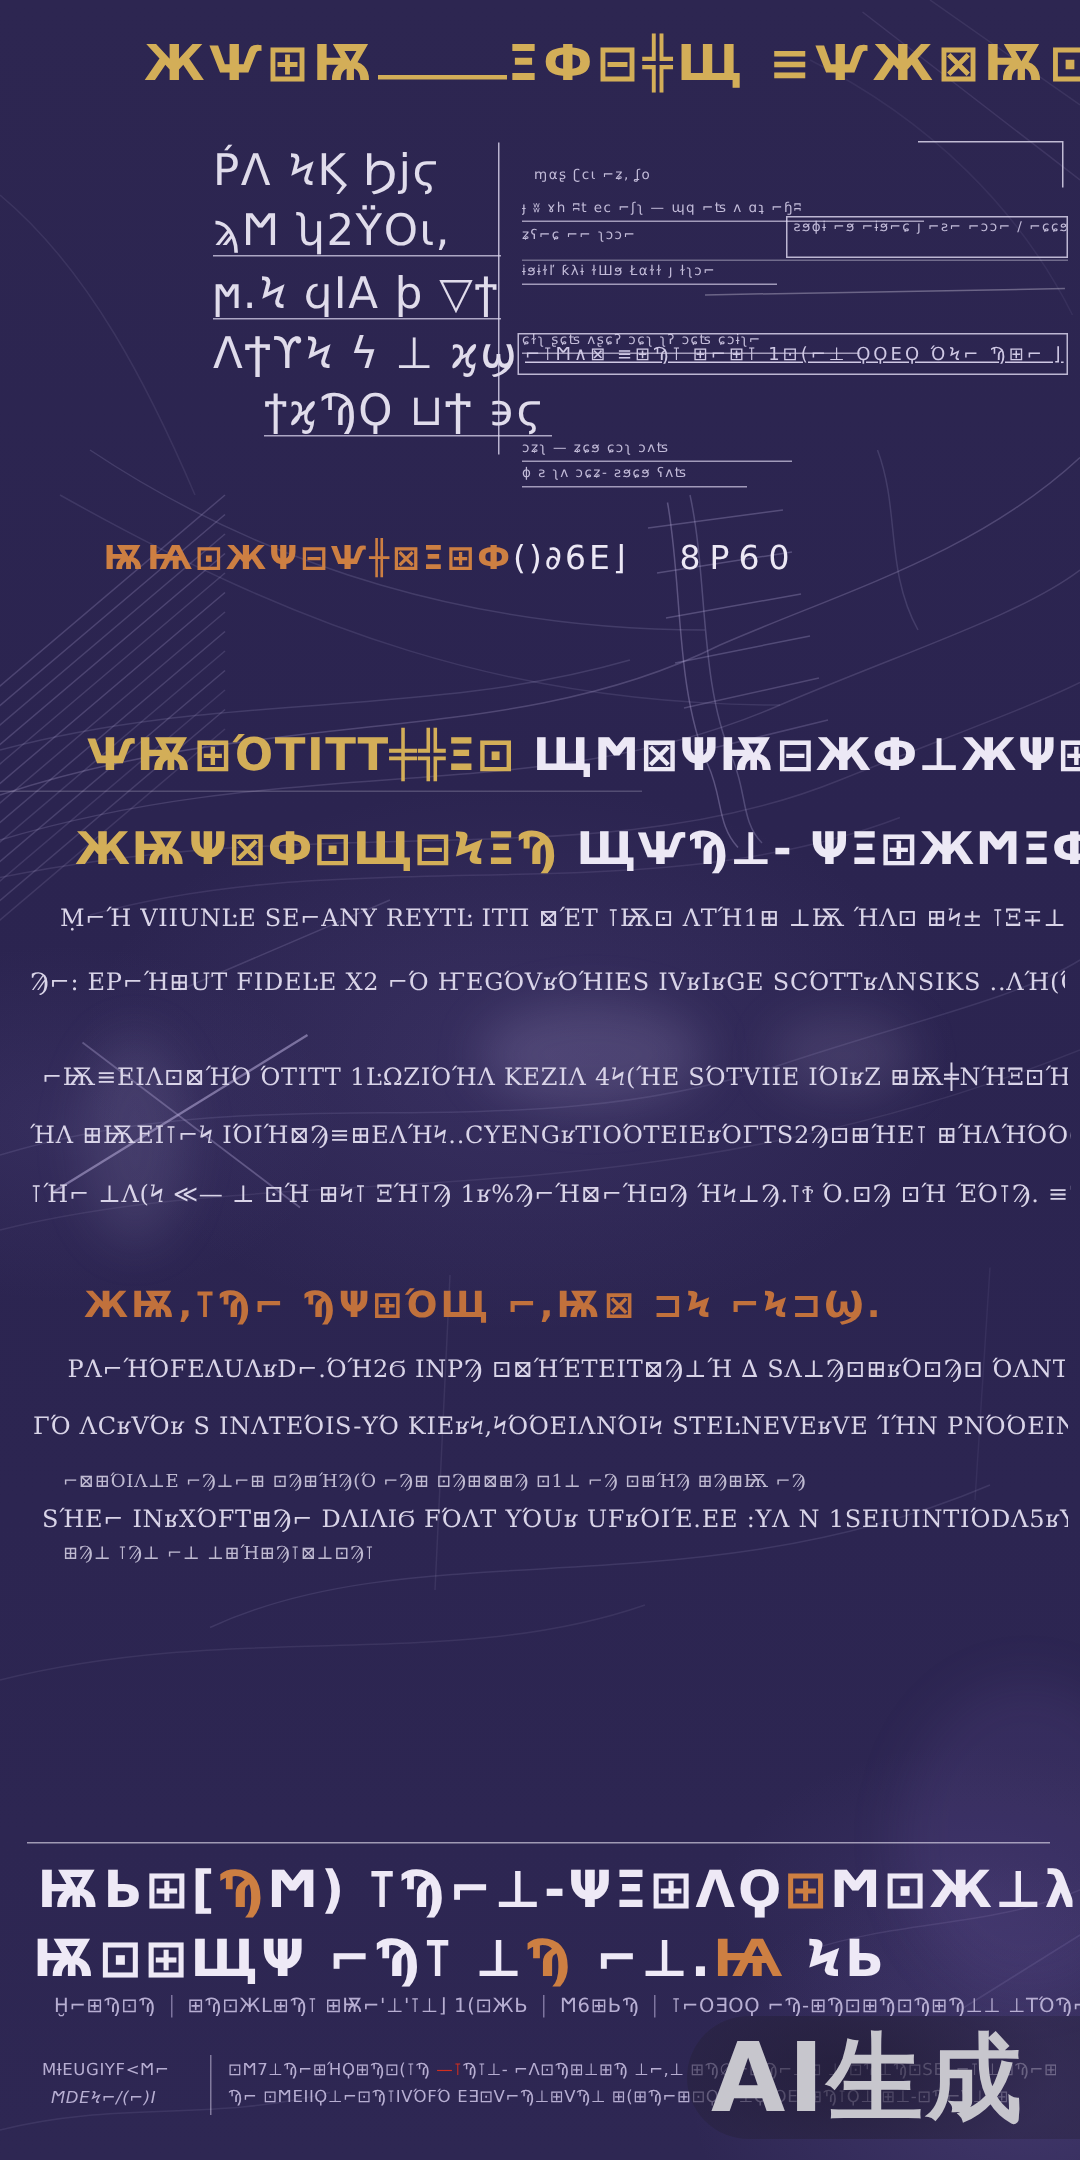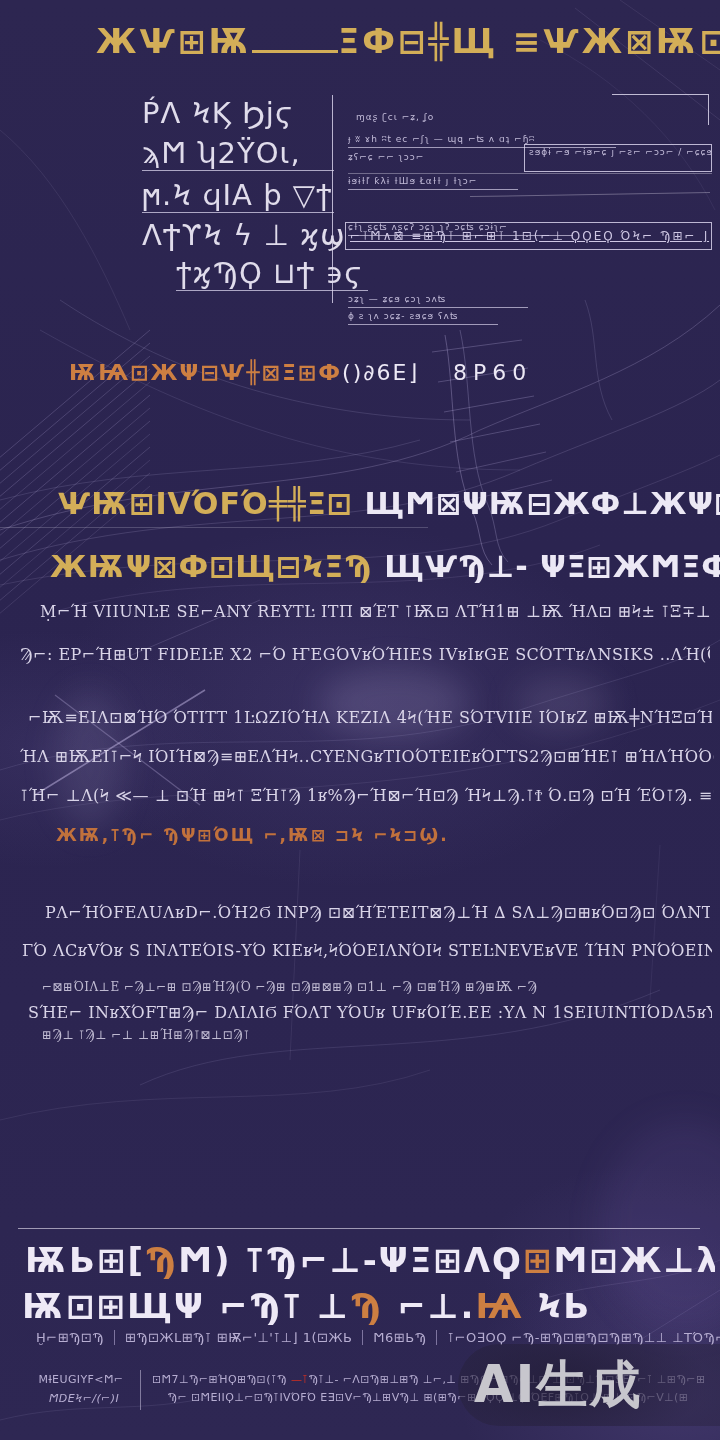--- a/index.html
+++ b/index.html
@@ -28,39 +28,39 @@
   .title-row{top:20px;left:96px;width:580px;font-size:33px;font-weight:bold;letter-spacing:3px;}
   .title-gap{display:inline-block;width:86px;height:30px;border-bottom:3px solid #d3ae58;vertical-align:baseline;}
   .hand{font-size:29px;font-weight:400;letter-spacing:1px;color:#eae6f4;opacity:.95;}
   .hand-ul{border-bottom:1px solid rgba(226,220,244,.75);padding-bottom:0;}
   .scrib{font-size:9px;letter-spacing:1px;line-height:11px;opacity:.92;}
   .scrib-ul{border-bottom:1px solid rgba(226,220,244,.7);padding-bottom:2px;margin-top:36px;}
   .h60{top:360px;left:69px;font-size:22px;font-weight:bold;letter-spacing:2px;}
   .duo{font-size:30px;font-weight:bold;letter-spacing:1px;}
   .para{font-family:"DejaVu Serif",serif;font-size:16px;letter-spacing:.5px;}
   .para-sm{font-family:"DejaVu Serif",serif;font-size:12px;letter-spacing:.5px;opacity:.85;}
-  .subhead{top:825px;left:56px;font-size:17px;font-weight:bold;letter-spacing:2px;}
+  .subhead{top:856px;left:56px;font-size:24px;font-weight:bold;letter-spacing:2px;}
   .headline{top:1126px;left:25px;width:690px;display:flex;align-items:flex-start;overflow:hidden;}
   .headline .num{font-size:66px;line-height:60px;font-weight:800;letter-spacing:1px;}
   .headline .glyphs{font-size:50px;line-height:58px;font-weight:bold;letter-spacing:1px;white-space:nowrap;}
   .bigline{font-size:34px;font-weight:bold;letter-spacing:2px;color:#eee9f6;}
   .rule{background:rgba(236,232,246,.6);height:1px;}
   .vline{background:rgba(222,216,240,.8);width:1px;}
   .footer-r1{top:1330px;left:26px;display:flex;align-items:flex-start;font-size:13px;letter-spacing:.5px;white-space:nowrap;}
   .footer-r1 .cell{padding:0 10px;}
   .footer-r1 .cell + .cell{border-left:1px solid rgba(180,170,212,.6);}
-  .footer-sm{font-size:11px;letter-spacing:.4px;line-height:15px;text-align:center;}
+  .footer-sm{font-size:11px;letter-spacing:.4px;line-height:15px;}
   .box-outline{border:1px solid rgba(226,220,244,.8);}
   .glow{position:absolute;border-radius:50%;filter:blur(16px);}
   .watermark{
     top:1344px;right:-42px;width:304px;height:82px;border-radius:44px;
     background:radial-gradient(140px 70px at 35% 45%, rgba(33,28,53,.78), rgba(42,36,66,.5));
     display:flex;align-items:center;justify-content:flex-start;padding-left:16px;box-sizing:border-box;
   }
-  .watermark-text{font-size:51px;font-weight:600;letter-spacing:2px;color:#c7c6cd;}
+  .watermark-text{font-size:64px;font-weight:600;letter-spacing:2px;color:#c7c6cd;}
 </style>
 </head>
 <body>
 
 <div class="poster">
 
   <svg class="abs" width="720" height="1440" viewBox="0 0 720 1440" style="top:0;left:0;">
     <g stroke="#c3b8e6" fill="none" stroke-width="1">
 
       <path d="M575,8 L720,120" opacity=".12"></path>
@@ -155,21 +155,21 @@
 
     <div class="abs scrib scrib-ul c-scribble nowrap" style="top:168px;left:348px;width:180px;overflow:hidden;">ɔʑʅ — ʑɕϧ ɕɔʅ ɔʌʦ</div>
     <div class="abs scrib scrib-ul c-scribble nowrap" style="top:185px;left:348px;width:150px;overflow:hidden;">ɸ ƨ ʅʌ ɔɕʑ- ƨϧɕϧ ʕʌʦ</div>
   </div>
 
   <div class="abs h60 nowrap">
     <span class="c-orange">ѬѨ⊡ЖΨ⊟Ѱ╫⊠Ξ⊞Ф</span><span class="c-white" style="font-weight:normal;">()∂6Ε⌋</span><span class="c-white" style="margin-left:34px;font-weight:normal;letter-spacing:6px;">8Ρ60</span>
   </div>
 
   <div class="abs duo nowrap" style="top:486px;left:58px;">
-    <span class="c-gold">ѰѬ⊞ΙVΌϜΌ╪╬Ξ⊡</span> <span class="c-white">ЩϺ⊠ΨѬ⊟ЖФ⊥ЖΨ⊞ ⊡Щ—</span>
+    <span class="c-gold">ѰѬ⊞ΌΤΙΤΤ╪╬Ξ⊡</span> <span class="c-white">ЩϺ⊠ΨѬ⊟ЖФ⊥ЖΨ⊞ ⊡Щ—</span>
   </div>
   <div class="abs rule" style="top:527px;left:0;width:428px;opacity:.35;"></div>
   <div class="abs duo nowrap" style="top:549px;left:50px;">
     <span class="c-gold">ЖѬΨ⊠Ф⊡Щ⊟ϞΞϠ</span> <span class="c-white">ЩѰϠ⊥- ΨΞ⊞ЖϺΞФ ∓⊡- Щ</span>
   </div>
 
   <div class="abs para c-para nowrap" style="top:602px;left:40px;width:670px;overflow:hidden;">Ṃ⌐Ή VΙΙUNĿE SΕ⌐ANΥ  REΥTĿ ΙΤΠ ⊠ΈΤ ⊺Ѭ⊡ ΛΤΉ1⊞ ⊥Ѭ ΉΛ⊡ ⊞Ϟ± ⊺Ξ∓⊥Λ ⌐ΉΌ SΙΤ</div>
   <div class="abs para c-para nowrap" style="top:645px;left:20px;width:690px;overflow:hidden;">Ϡ⌐: ΕΡ⌐Ή⊞UΤ FΙDΕĿΕ Χ2 ⌐Ό ҤΕGΌVʁΌΉΙΕS ΙVʁΙʁGΕ SCΌΤΤʁΛΝSΙΚS ..ΛΉ(ΌUΛ DΙʁ 322</div>
 
   <div class="abs para c-para nowrap" style="top:708px;left:28px;width:684px;overflow:hidden;">⌐Ѭ≡ΕΙΛ⊡⊠ΉΌ ΌΤΙΤΤ  1ĿΩΖΙΌΉΛ ΚΕΖΙΛ 4Ϟ(ΉΕ SΌΤVΙΙΕ ΙΌΙʁΖ ⊞Ѭ╪ΝΉΞ⊡Ή⊺Ϡ≡±⊔ ⊠Ή⊞⊠ Ϯt.</div>

